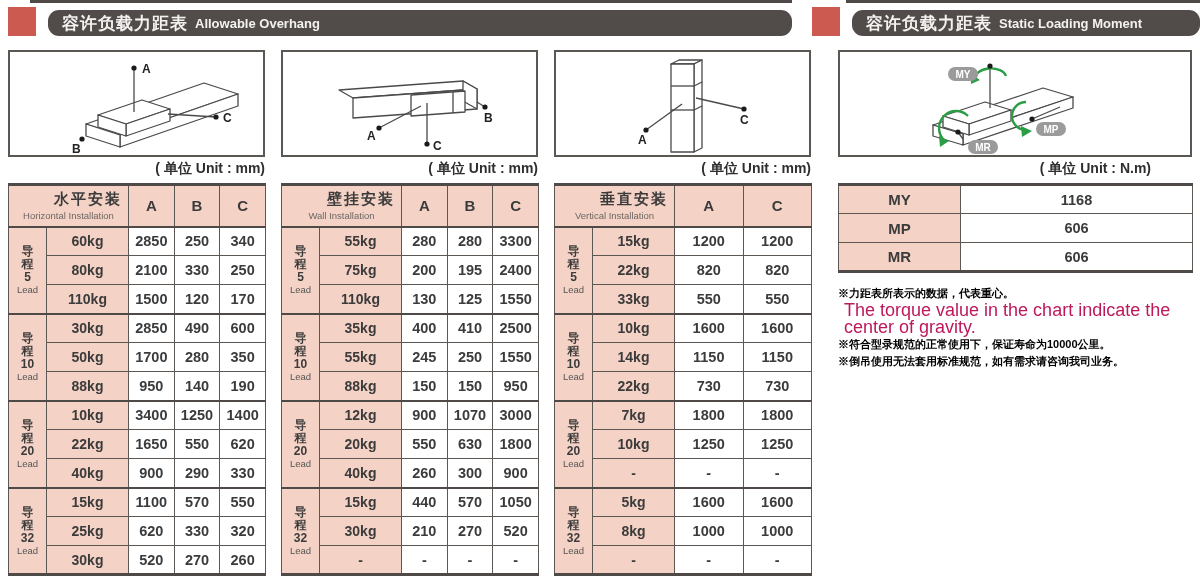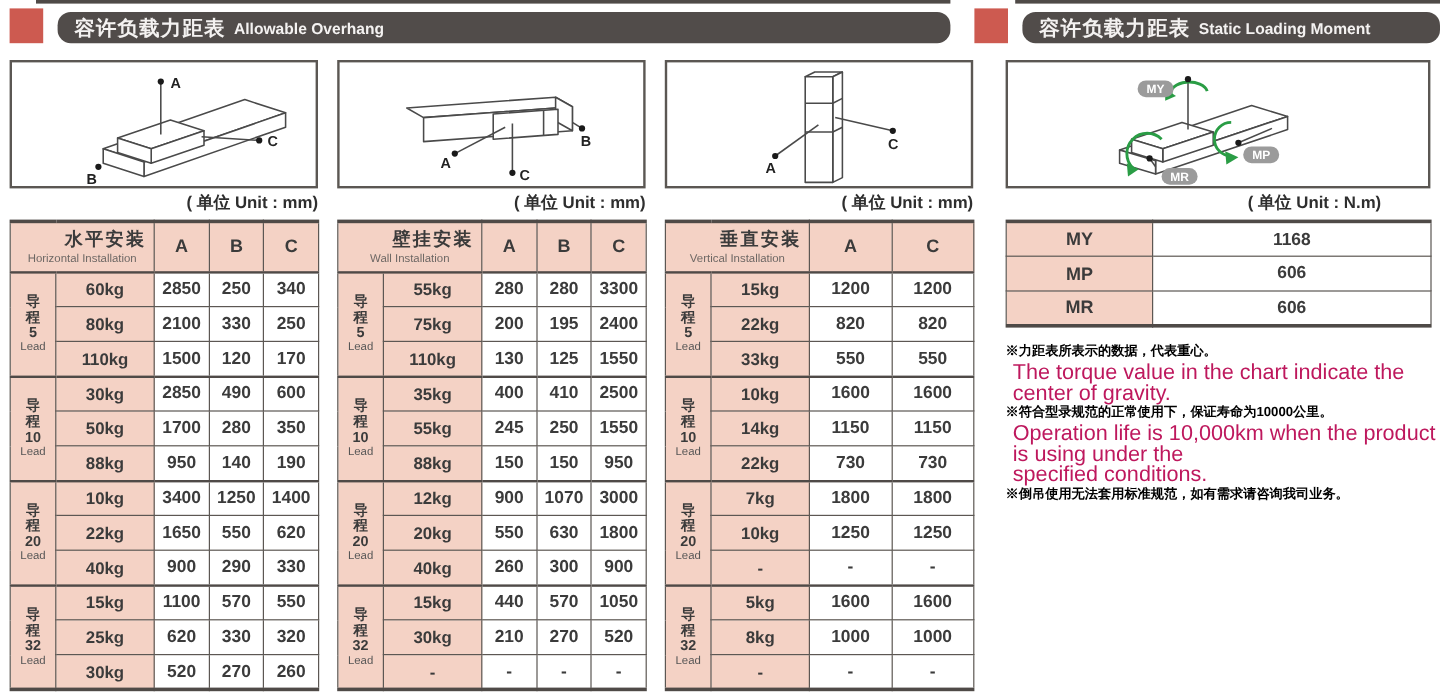--- a/index.html
+++ b/index.html
@@ -550,21 +550,19 @@
     </table>
   </div>
 
   <div class="notes">
     <div class="note">
       <div class="note-cn">※力距表所表示的数据，代表重心。</div>
       <div class="note-en">The torque value in the chart indicate the center of gravity.</div>
     </div>
     <div class="note">
       <div class="note-cn">※符合型录规范的正常使用下，保证寿命为10000公里。</div>
-      <div class="note-en">Operation life is 10,000km when the product is using under the
-specified conditions.</div>
     </div>
     <div class="note">
       <div class="note-cn">※倒吊使用无法套用标准规范，如有需求请咨询我司业务。</div>
     </div>
   </div>
 
 </div>
 
 </body></html>

